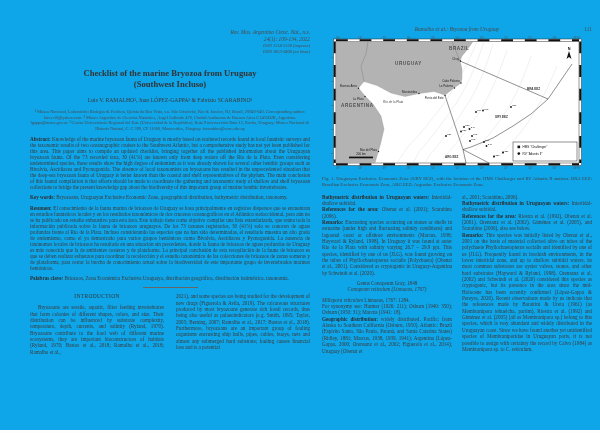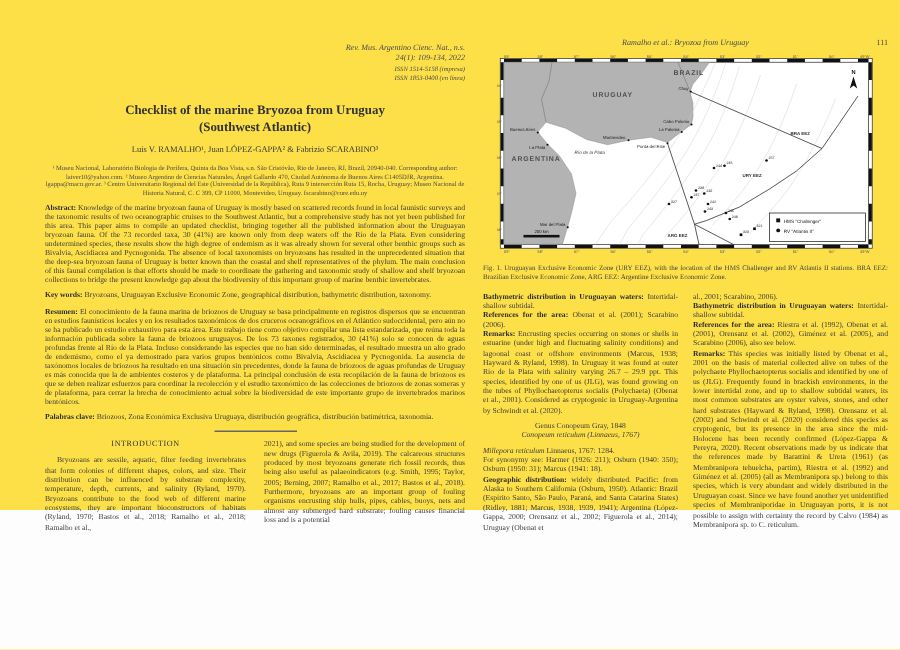--- a/index.html
+++ b/index.html
@@ -1,17 +1,17 @@
 <!DOCTYPE html>
 <html><head>
 <meta charset="utf-8">
 <style>
   html,body{margin:0;padding:0;}
   body{width:600px;height:433px;background:#fdfdfd;font-family:"Liberation Serif","DejaVu Serif",serif;color:#3c3c3c;overflow:hidden;}
-  .spread{position:relative;width:600px;height:340px;background:#fde047;}
+  .spread{position:relative;width:600px;height:430px;background:#0ea5e9;}
   .page{position:absolute;top:0;height:433px;overflow:hidden;}
   .page-left{left:0;width:315px;padding:0 5px 0 30px;box-sizing:border-box;}
   .page-right{left:315px;width:285px;padding:0 8px 0 7px;box-sizing:border-box;}
 
   
   .jref{margin-top:29px;text-align:right;font-style:italic;color:#4a4a4a;}
   .jref .l{font-size:5.4px;line-height:7px;}
   .jref .s{font-size:4.4px;line-height:5.6px;}
   .title{margin:14px 0 0 0;text-align:center;font-size:8.6px;line-height:10.5px;font-weight:bold;color:#333;}
   .authors{margin-top:8px;text-align:center;font-size:5.7px;color:#3a3a3a;}
@@ -62,21 +62,21 @@
 <div class="spread">
 
   <div class="page page-left">
     <div class="jref">
       <div class="l">Rev. Mus. Argentino Cienc. Nat., n.s.</div>
       <div class="l">24(1): 109-134, 2022</div>
       <div class="s">ISSN 1514-5158 (impresa)</div>
       <div class="s">ISSN 1853-0400 (en línea)</div>
     </div>
 
-    <h1 class="title"><span>Checklist of the marine Bryozoa from Uruguay</span><br><span>(Southwest Atlantic)</span></h1>
+    <h1 class="title"><span>Checklist of the marine Bryozoa from Uruguay</span><br><span>(Southwest Incluso)</span></h1>
 
     <div class="authors">Luis V. RAMALHO¹, Juan LÓPEZ-GAPPA² &amp; Fabrizio SCARABINO³</div>
 
     <div class="affil">¹ Museu Nacional, Laboratório Biologia de Porífera, Quinta da Boa Vista, s.n. São Cristóvão, Rio de Janeiro, RJ, Brazil, 20940-040. Corresponding author: laiver10@yahoo.com. ² Museo Argentino de Ciencias Naturales, Ángel Gallardo 470, Ciudad Autónoma de Buenos Aires C1405DJR, Argentina. lgappa@macn.gov.ar. ³ Centro Universitario Regional del Este (Universidad de la República), Ruta 9 intersección Ruta 15, Rocha, Uruguay; Museo Nacional de Historia Natural, C. C 399, CP 11000, Montevideo, Uruguay. fscarabino@cure.edu.uy</div>
 
     <p class="abs"><b>Abstract:</b> <span>Knowledge of the marine bryozoan fauna of Uruguay is mostly based on scattered records found in local faunistic surveys and the taxonomic results of two oceanographic cruises to the Southwest Atlantic, but a comprehensive study has not yet been published for this area. This paper aims to compile an updated checklist, bringing together all the published information about the Uruguayan bryozoan fauna. Of the 73 recorded taxa, 30 (41%) are known only from deep waters off the Río de la Plata. Even considering undetermined species, these results show the high degree of endemism as it was already shown for several other benthic groups such as Bivalvia, Ascidiacea and Pycnogonida. The absence of local taxonomists on bryozoans has resulted in the unprecedented situation that the deep-sea bryozoan fauna of Uruguay is better known than the coastal and shelf representatives of the phylum. The main conclusion of this faunal compilation is that efforts should be made to coordinate the gathering and taxonomic study of shallow and shelf bryozoan collections to bridge the present knowledge gap about the biodiversity of this important group of marine benthic invertebrates.</span></p>
 
     <p class="abs kwp"><b>Key words:</b> <span>Bryozoans, Uruguayan Exclusive Economic Zone, geographical distribution, bathymetric distribution, taxonomy.</span></p>
 
     <p class="abs"><b>Resumen:</b> <span>El conocimiento de la fauna marina de briozoos de Uruguay se basa principalmente en registros dispersos que se encuentran en estudios faunísticos locales y en los resultados taxonómicos de dos cruceros oceanográficos en el Atlántico sudoccidental, pero aún no se ha publicado un estudio exhaustivo para esta área. Este trabajo tiene como objetivo compilar una lista estandarizada, que reúna toda la información publicada sobre la fauna de briozoos uruguayos. De los 73 taxones registrados, 30 (41%) solo se conocen de aguas profundas frente al Río de la Plata. Incluso considerando las especies que no han sido determinadas, el resultado muestra un alto grado de endemismo, como el ya demostrado para varios grupos bentónicos como Bivalvia, Ascidiacea y Pycnogonida. La ausencia de taxónomos locales de briozoos ha resultado en una situación sin precedentes, donde la fauna de briozoos de aguas profundas de Uruguay es más conocida que la de ambientes costeros y de plataforma. La principal conclusión de esta recopilación de la fauna de briozoos es que se deben realizar esfuerzos para coordinar la recolección y el estudio taxonómico de las colecciones de briozoos de zonas someras y de plataforma, para cerrar la brecha de conocimiento actual sobre la biodiversidad de este importante grupo de invertebrados marinos bentónicos.</span></p>

